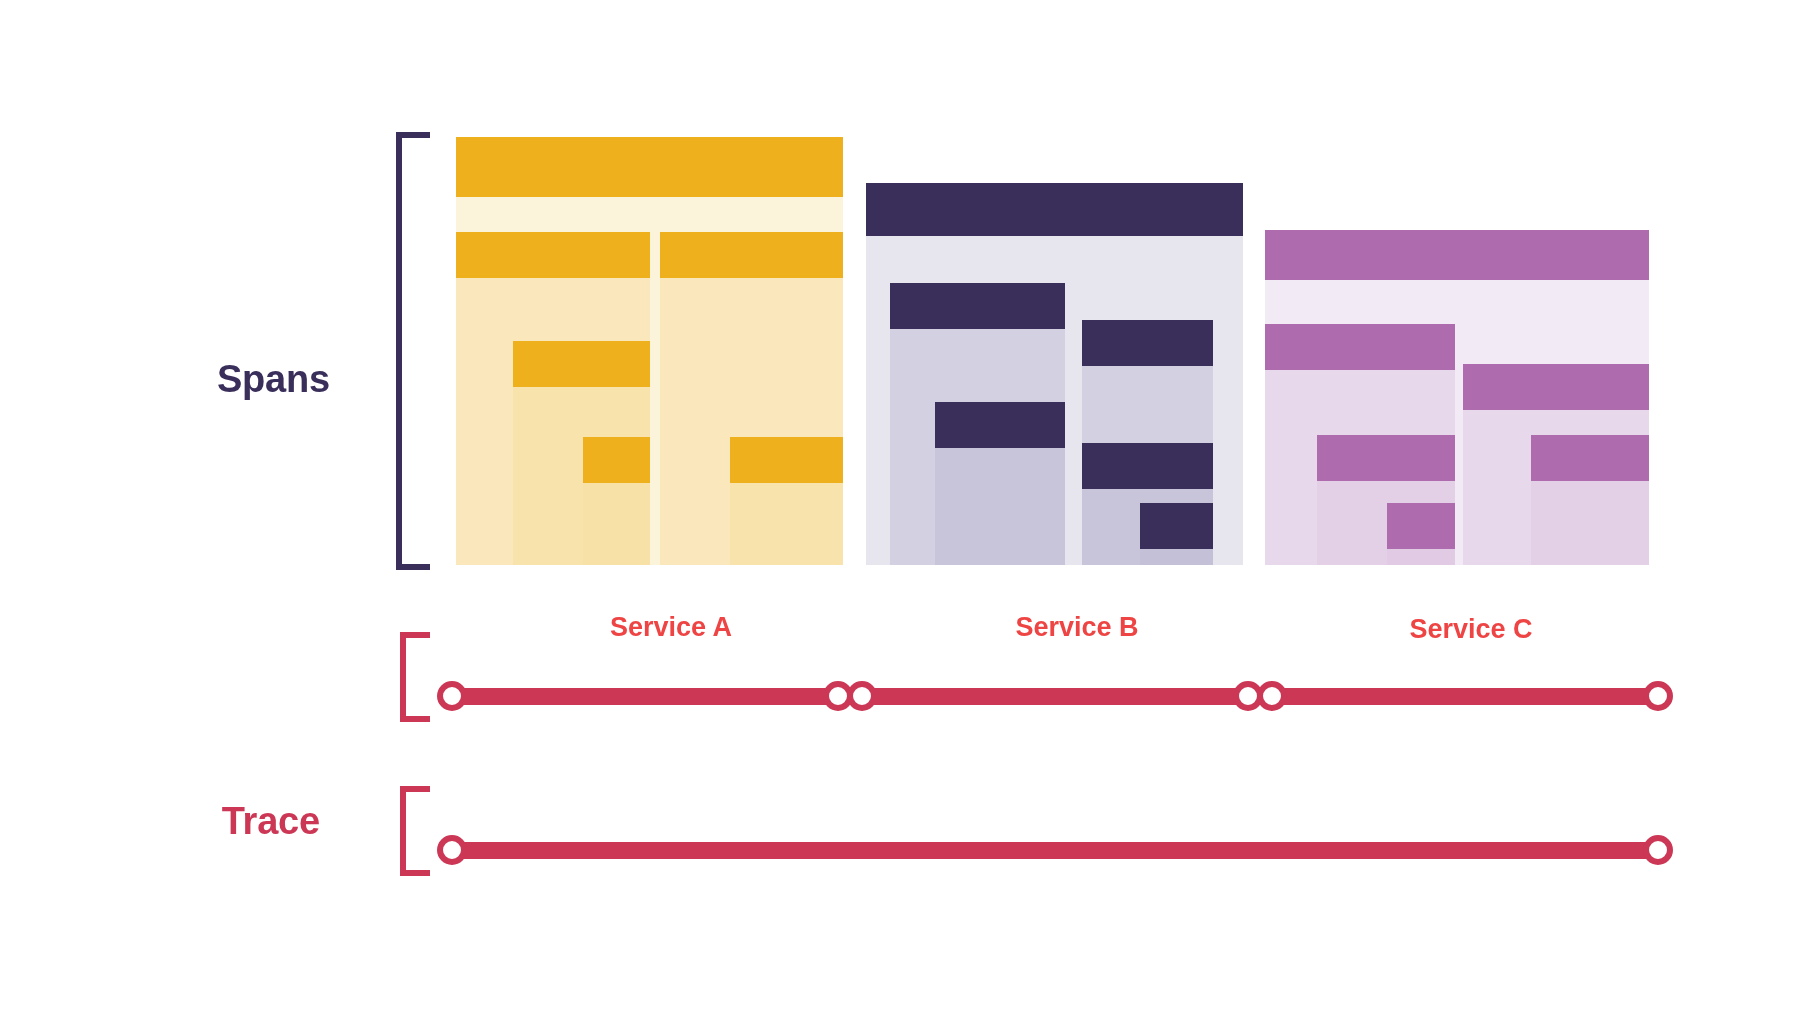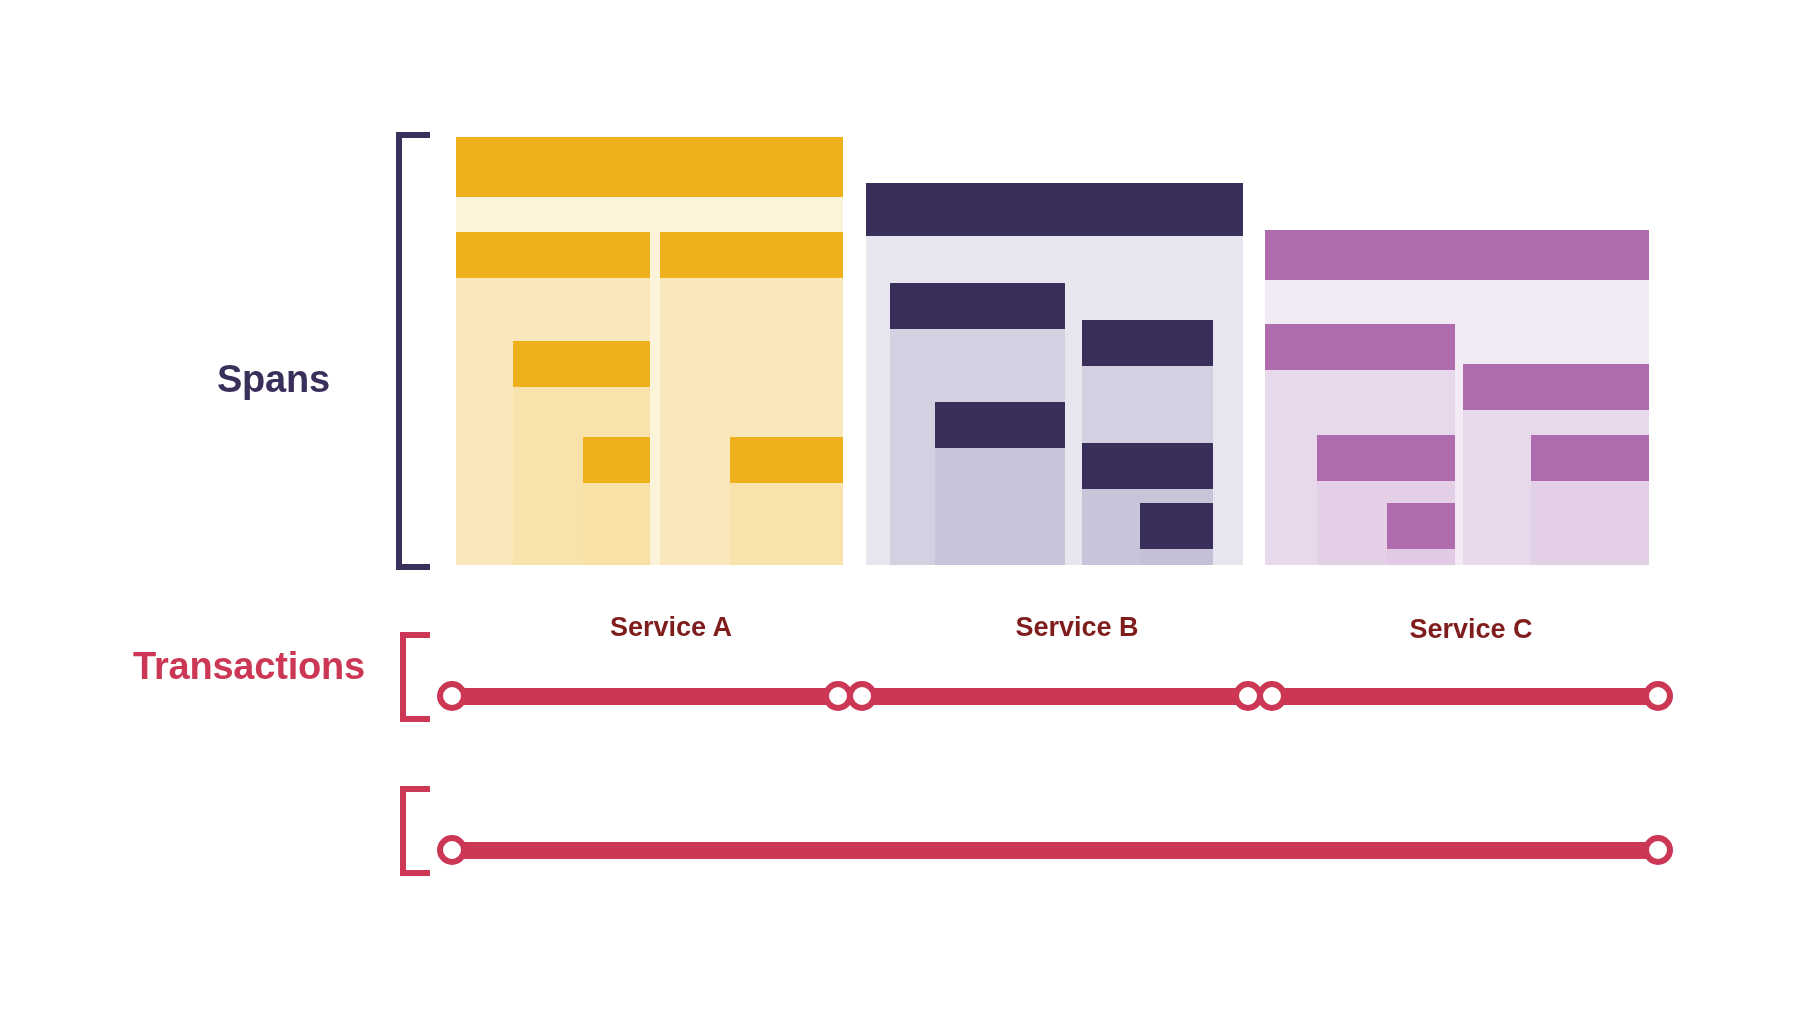--- a/index.html
+++ b/index.html
@@ -101,21 +101,21 @@
     right: 0;
     top: 0;
     height: 46px;
   }
 
   
   .service-caption {
     position: absolute;
     font-size: 27px;
     font-weight: bold;
-    color: #7f1d1d;
+    color: #ef4444;
     text-align: center;
     white-space: nowrap;
   }
 
   
   .tl-line {
     position: absolute;
     height: 17px;
     background: #CB3755;
     border-radius: 1px;
@@ -129,21 +129,21 @@
     border-radius: 50%;
     background: #ffffff;
   }
 </style>
 </head>
 <body>
 
 <div id="stage">
 
   <div class="row-label label-spans">Spans</div>
-  <div class="row-label label-transactions">Transactions</div>
+  <div class="row-label label-trace">Trace</div>
 
   <div class="bracket bracket-spans"></div>
   <div class="bracket bracket-transactions"></div>
   <div class="bracket bracket-trace"></div>
 
   <div id="spans-layer">
       <div class="span-bar" style="left: 456px; top: 137px; width: 387px; height: 60px;">
         <div class="span-body" style="background: rgb(239, 176, 30);"></div>
       </div>
       <div class="span-bar" style="left: 456px; top: 197px; width: 387px; height: 368px;">

